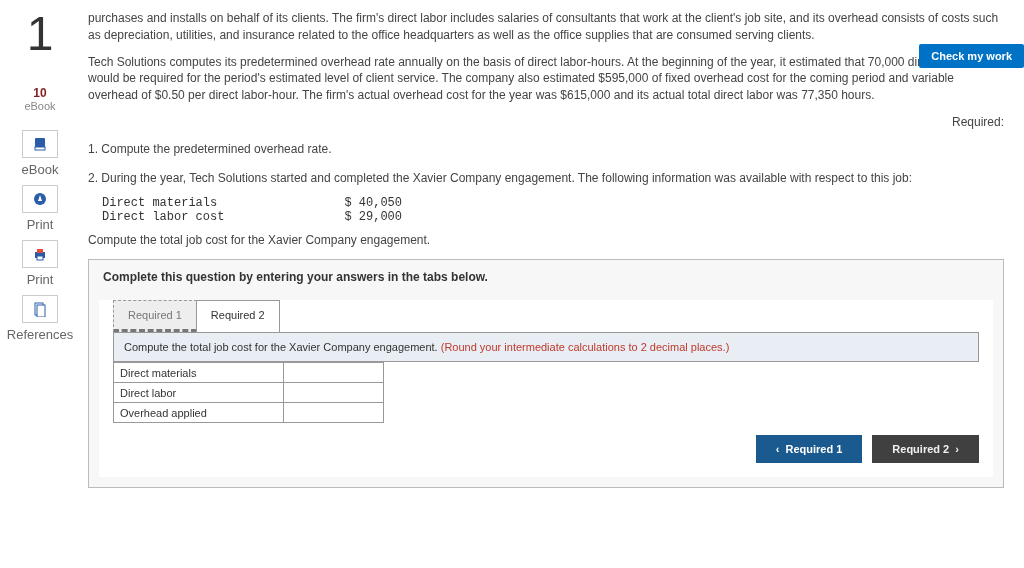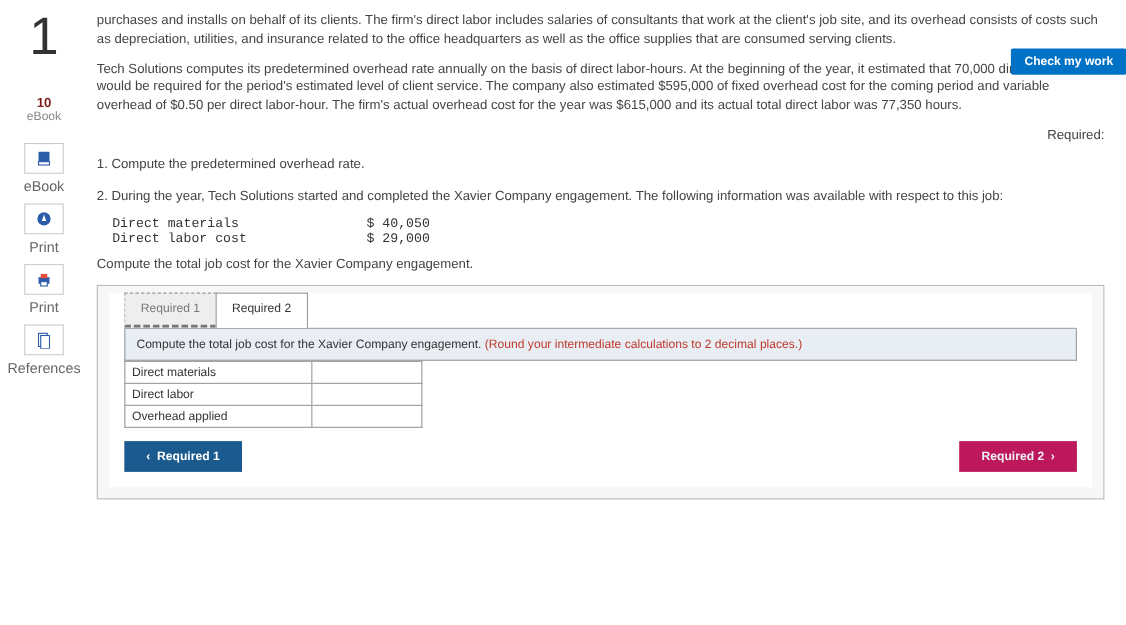--- a/index.html
+++ b/index.html
@@ -12,38 +12,38 @@
   .points-label { font-size: 11px; color: #888; }
   .icon-group { margin-top: 18px; display: flex; flex-direction: column; align-items: center; gap: 2px; }
   .icon-btn { width: 36px; height: 28px; border: 1px solid #ccc; background: #fff; display: flex; align-items: center; justify-content: center; cursor: pointer; }
   .icon-label { font-size: 13px; color: #666; margin-top: 2px; margin-bottom: 6px; }
   .main-col { flex: 1; padding-left: 18px; }
   .para { font-size: 12px; color: #444; line-height: 1.4; margin-bottom: 10px; }
   .required-hdr { font-weight: normal; margin-top: 6px; text-align: right; }
   .mono-table { font-family: "Courier New", monospace; font-size: 12px; margin: 4px 0 8px 14px; }
   .mono-row { display: flex; }
   .mono-label { width: 220px; }
-  .mono-val { width: 80px; text-align: center; }
+  .mono-val { width: 80px; text-align: right; }
   .answer-box { border: 1px solid #bbb; background: #f7f7f7; margin-top: 8px; padding: 0; }
   .answer-instr { font-weight: bold; padding: 10px 14px; font-size: 12px; }
   .tabs-wrap { padding: 0 14px 14px 14px; background: #fff; margin: 0 10px 10px 10px; }
   .tabs { display: flex; border-bottom: 1px solid #999; margin-top: 6px; }
   .tab { padding: 8px 14px; border: 1px solid #999; border-bottom: none; background: #fff; font-size: 11px; cursor: pointer; margin-right: -1px; }
   .tab.inactive { background: #eee; border-style: dashed; color: #777; }
   .tab-panel-hdr { background: #e8eef4; border: 1px solid #999; border-top: none; padding: 8px 10px; font-size: 11px; color: #333; }
   .tab-panel-hdr .red { color: #c0392b; }
   .cost-table { border-collapse: collapse; font-size: 11px; }
   .cost-table td { border: 1px solid #999; padding: 3px 6px; height: 20px; }
   .cost-table td.label { width: 170px; background: #fff; }
   .cost-table td.input { width: 100px; background: #fff; }
   .cost-table input { width: 100%; border: none; background: transparent; font-size: 11px; text-align: right; }
-  .nav-btns { display: flex; gap: 10px; justify-content: space-between; margin-top: 12px; }
+  .nav-btns { display: flex; gap: 10px; justify-content: flex-end; margin-top: 12px; }
   .nav-btn { padding: 8px 20px; font-size: 11px; font-weight: bold; border: none; cursor: pointer; }
   .nav-btn.active { background: #1a5a8e; color: #fff; }
-  .nav-btn.disabled { background: #be185d; color: #eef0f2; }
+  .nav-btn.disabled { background: #404040; color: #eef0f2; }
   svg { display: block; }
 </style>
 </head>
 <body>
 
 <button class="check-work">Check my work</button>
 
 <div class="container">
   <div class="left-col">
     <div class="qnum">1</div>
@@ -100,20 +100,21 @@
         </div>
       <div class="mono-row">
           <span class="mono-label">Direct labor cost</span>
           <span class="mono-val">$ 29,000</span>
         </div>
     </div>
 
     <p class="para">Compute the total job cost for the Xavier Company engagement.</p>
 
     <div class="answer-box">
+      <div class="answer-instr">Complete this question by entering your answers in the tabs below.</div>
       <div class="tabs-wrap">
         <div class="tabs">
           <div class="tab inactive">Required 1</div>
           <div class="tab">Required 2</div>
         </div>
         <div class="tab-panel-hdr">
           <span>Compute the total job cost for the Xavier Company engagement. </span><span class="red">(Round your intermediate calculations to 2 decimal places.)</span>
         </div>
         <table class="cost-table">
           <tbody>

